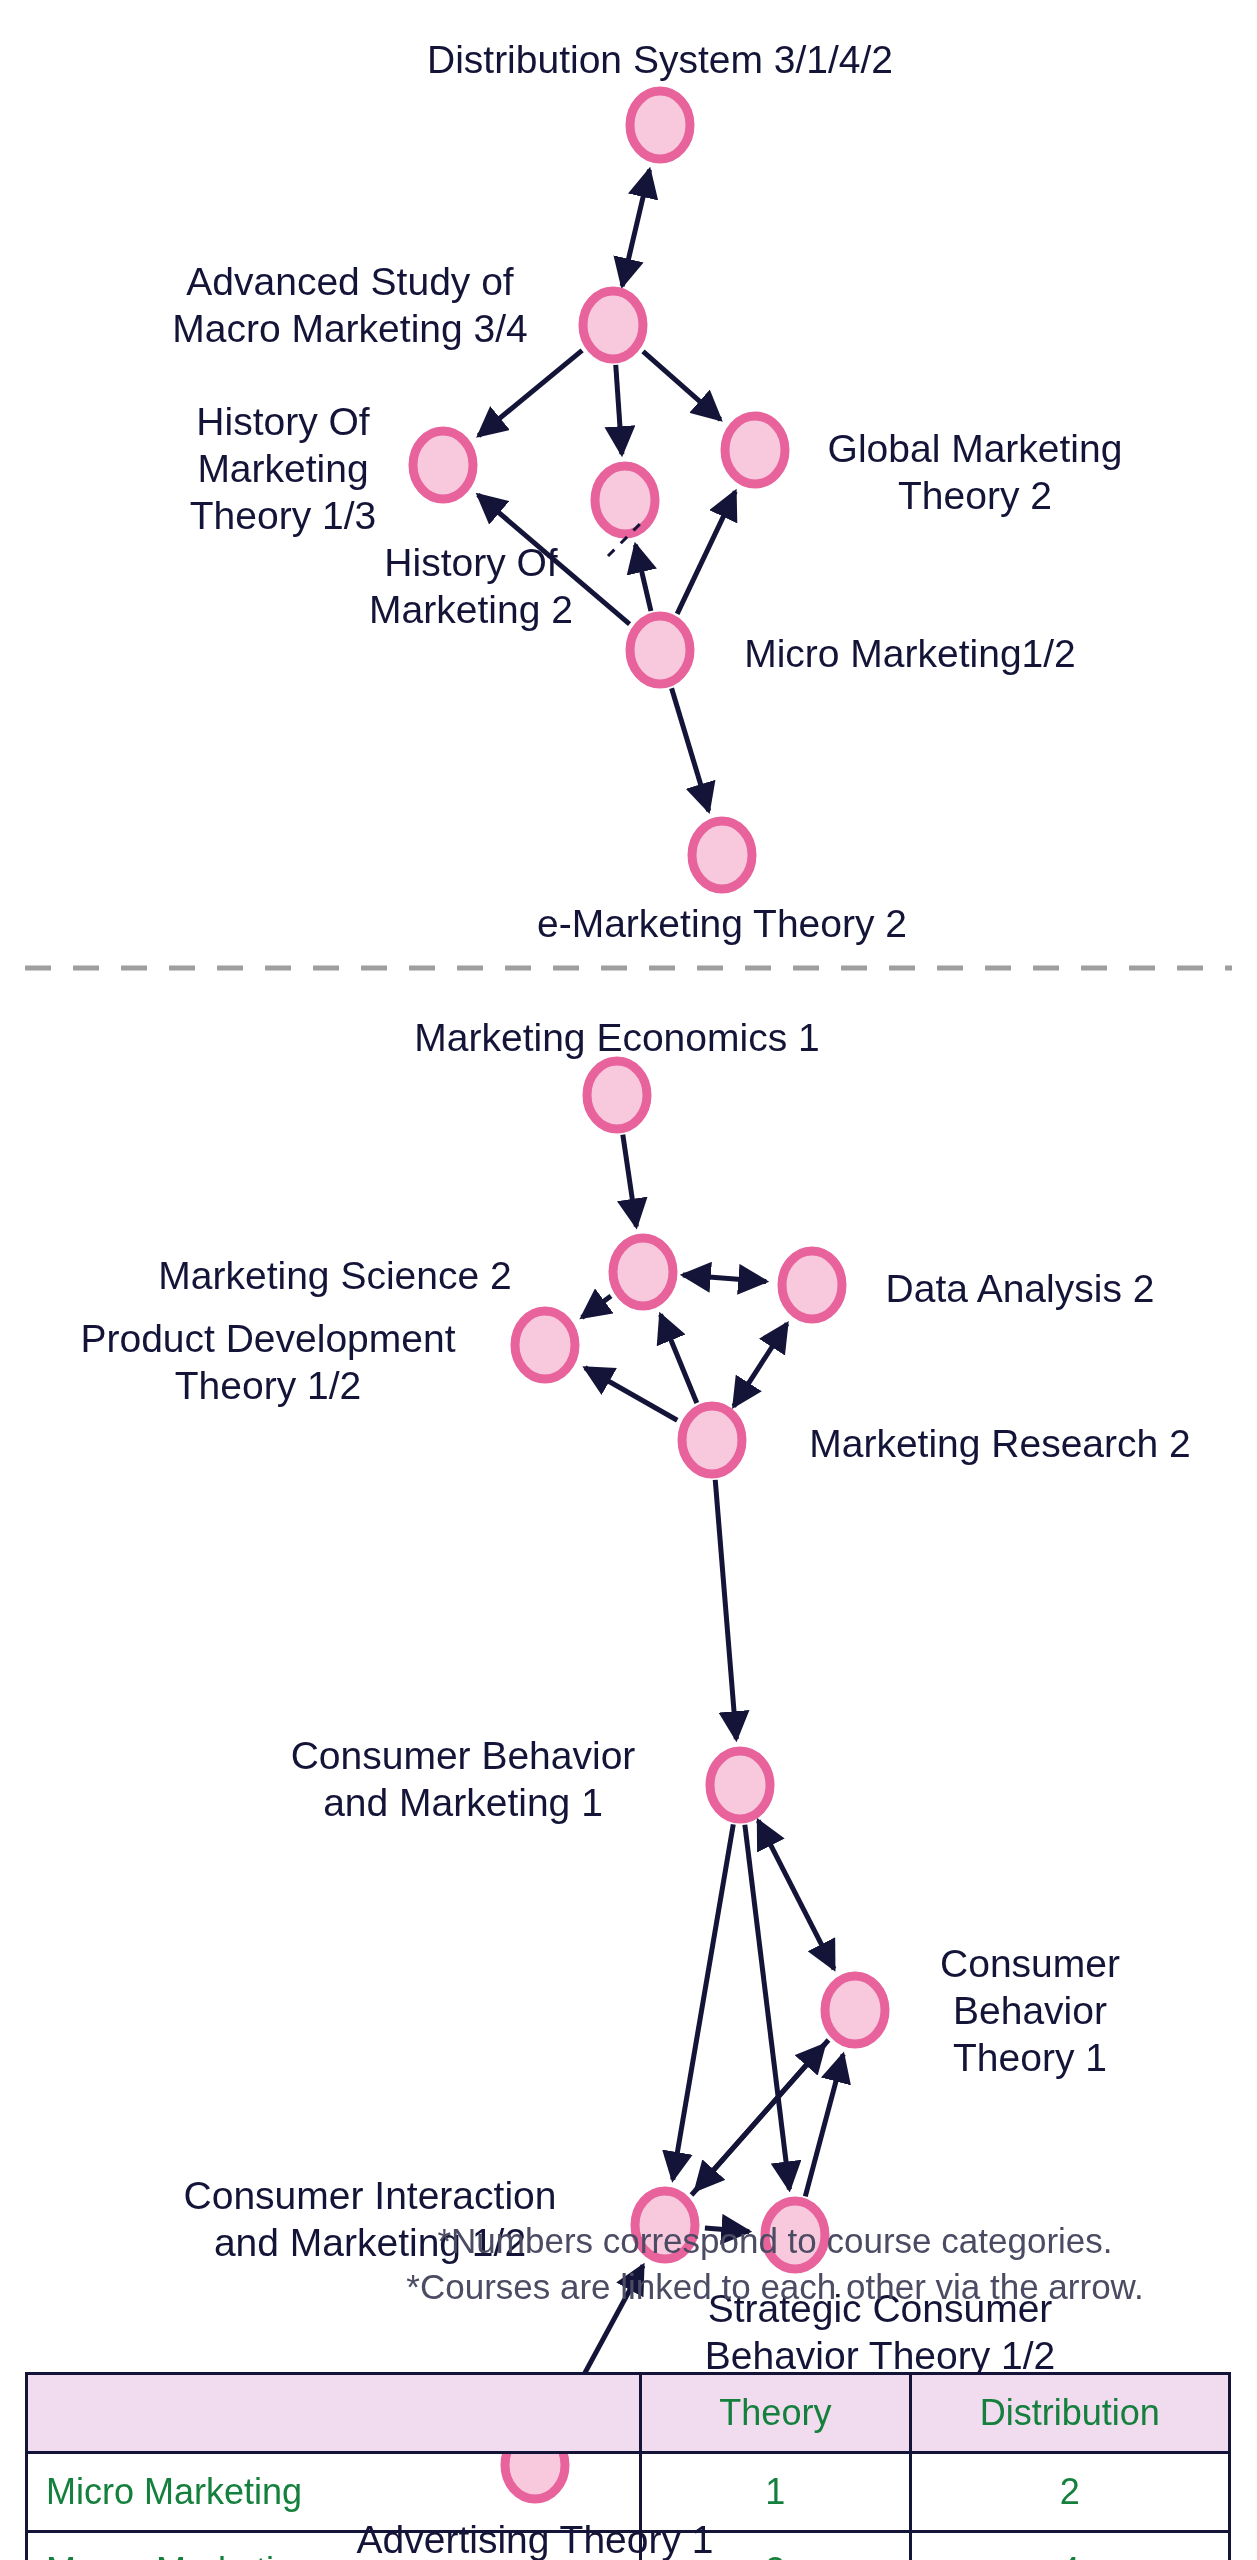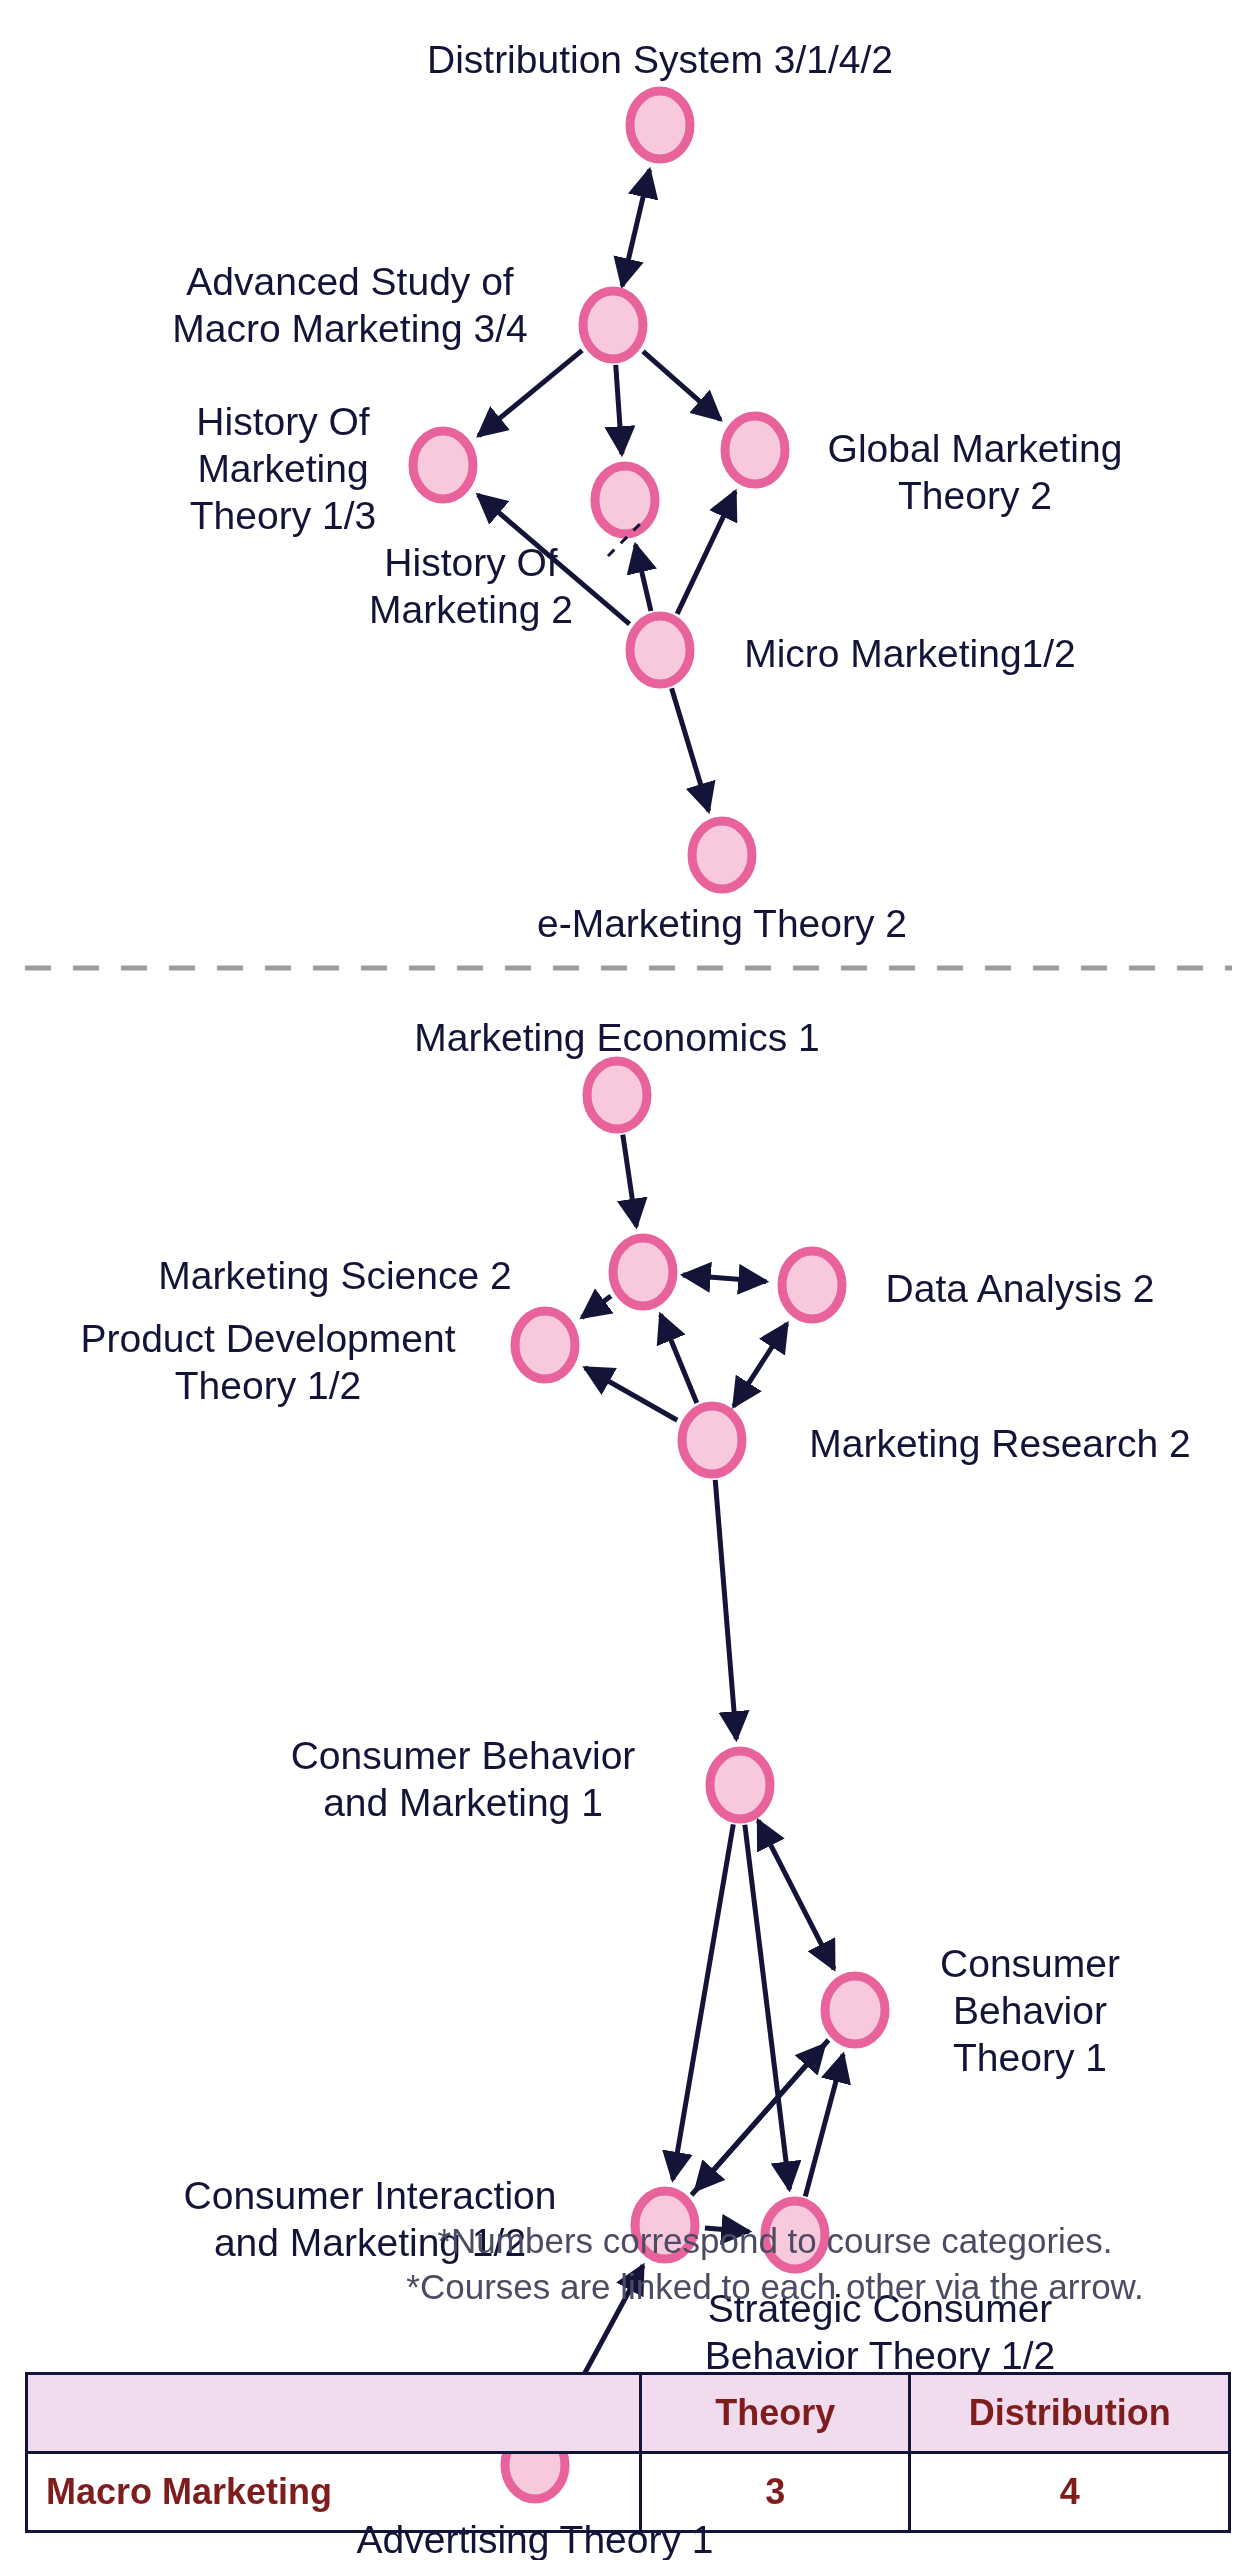--- a/index.html
+++ b/index.html
@@ -8,21 +8,21 @@
     font-family:"Liberation Sans","DejaVu Sans",sans-serif;
     color:#141438;
   }
   #diagram{position:absolute;left:0;top:0;width:1257px;height:2560px;}
   .lbl{position:absolute;font-size:39px;line-height:47px;color:#141438;white-space:pre;}
   .lbl.c{text-align:center;}
   .note{position:absolute;font-size:35px;line-height:46px;color:#4b4b63;white-space:pre;text-align:center;}
   
   #cat-table{position:absolute;left:25px;top:2372px;width:1206px;border-collapse:collapse;}
   #cat-table td,#cat-table th{
-    border:3px solid #141438;font-size:36px;color:#7f1d1d;font-weight:bold;
+    border:3px solid #141438;font-size:36px;color:#15803d;font-weight:normal;
     height:68px;padding:4px 0;
   }
   #cat-table thead th{background:#f0dcee;text-align:center;}
   #cat-table thead th.blank{background:#f0dcee;}
   #cat-table tbody td.rowhead{text-align:left;padding-left:18px;}
   #cat-table tbody td.val{text-align:center;}
   .colA{width:616px;}
   .colB{width:270px;}
   .colC{width:320px;}
 </style>
@@ -129,18 +129,23 @@
   </colgroup>
   <thead>
     <tr>
       <th class="blank"></th>
       <th>Theory</th>
       <th>Distribution</th>
     </tr>
   </thead>
   <tbody>
     <tr>
+      <td class="rowhead">Micro Marketing</td>
+      <td class="val">1</td>
+      <td class="val">2</td>
+    </tr>
+    <tr>
       <td class="rowhead">Macro Marketing</td>
       <td class="val">3</td>
       <td class="val">4</td>
     </tr>
   </tbody>
 </table>
 
 </body></html>

